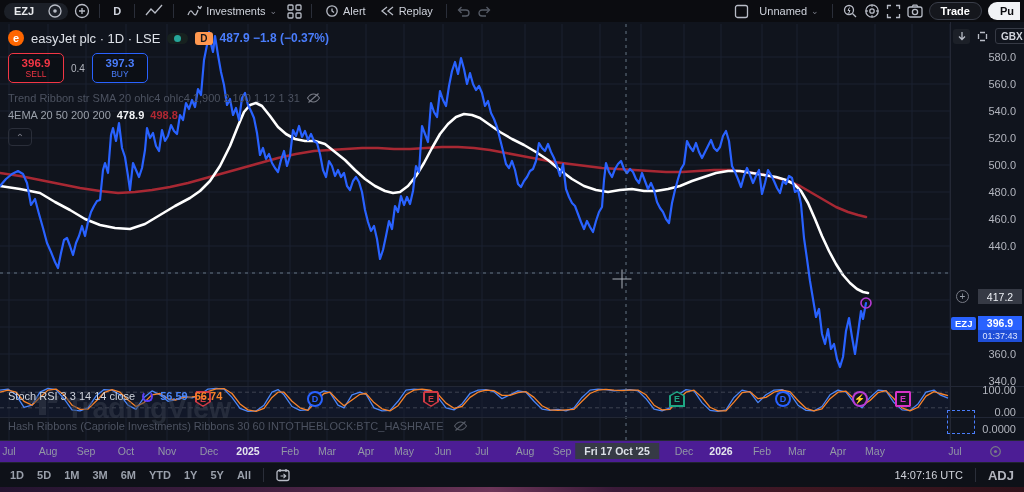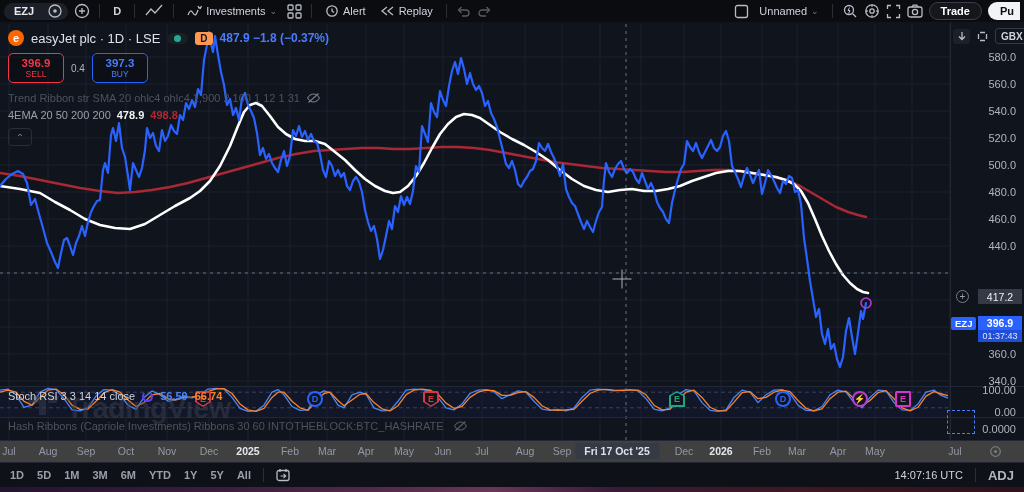--- a/index.html
+++ b/index.html
@@ -95,21 +95,21 @@
   .stoch-k { color:#4a85f7; font-weight:bold; } .stoch-d { color:#f7832a; font-weight:bold;text-align:center; }
   .hash-row { position:absolute; left:8px; top:398px; display:flex; align-items:center; gap:10px; font-size:11px; color:#4c5260; }
 
   
   .cross-cursor { position:absolute; left:622px; top:257px; width:19px; height:19px; transform:translate(-50%,-50%); }
   .cross-cursor::before, .cross-cursor::after { content:""; position:absolute; background:#aab0ba; }
   .cross-cursor::before { left:9px; top:0; width:1px; height:19px; }
   .cross-cursor::after { top:9px; left:0; height:1px; width:19px; }
 
   
-  .time-axis { position:absolute; left:0; top:440px; width:1024px; height:22px; background:#404040;
+  .time-axis { position:absolute; left:0; top:440px; width:1024px; height:22px; background:#4c1d95;
                border-top:1px solid #242835; }
   .t-label { position:absolute; top:4px; transform:translateX(-50%); font-size:10.5px; color:#9298a5; }
   .t-label.year { color:#e3e6ec; font-weight:bold; }
   .t-cross { position:absolute; top:2px; transform:translateX(-50%); background:#363a45; border-radius:0;
              color:#dde1e8; font-size:10.5px; font-weight:bold; padding:2px 9px; white-space:nowrap; }
 
   
   .bottombar { position:absolute; left:0; top:462px; width:1024px; height:25px; background:#0e1118;
                border-top:1px solid #20242e; display:flex; align-items:center; justify-content:space-between; padding:0 10px; }
   .bb-left, .bb-right { display:flex; align-items:center; gap:12px; }

